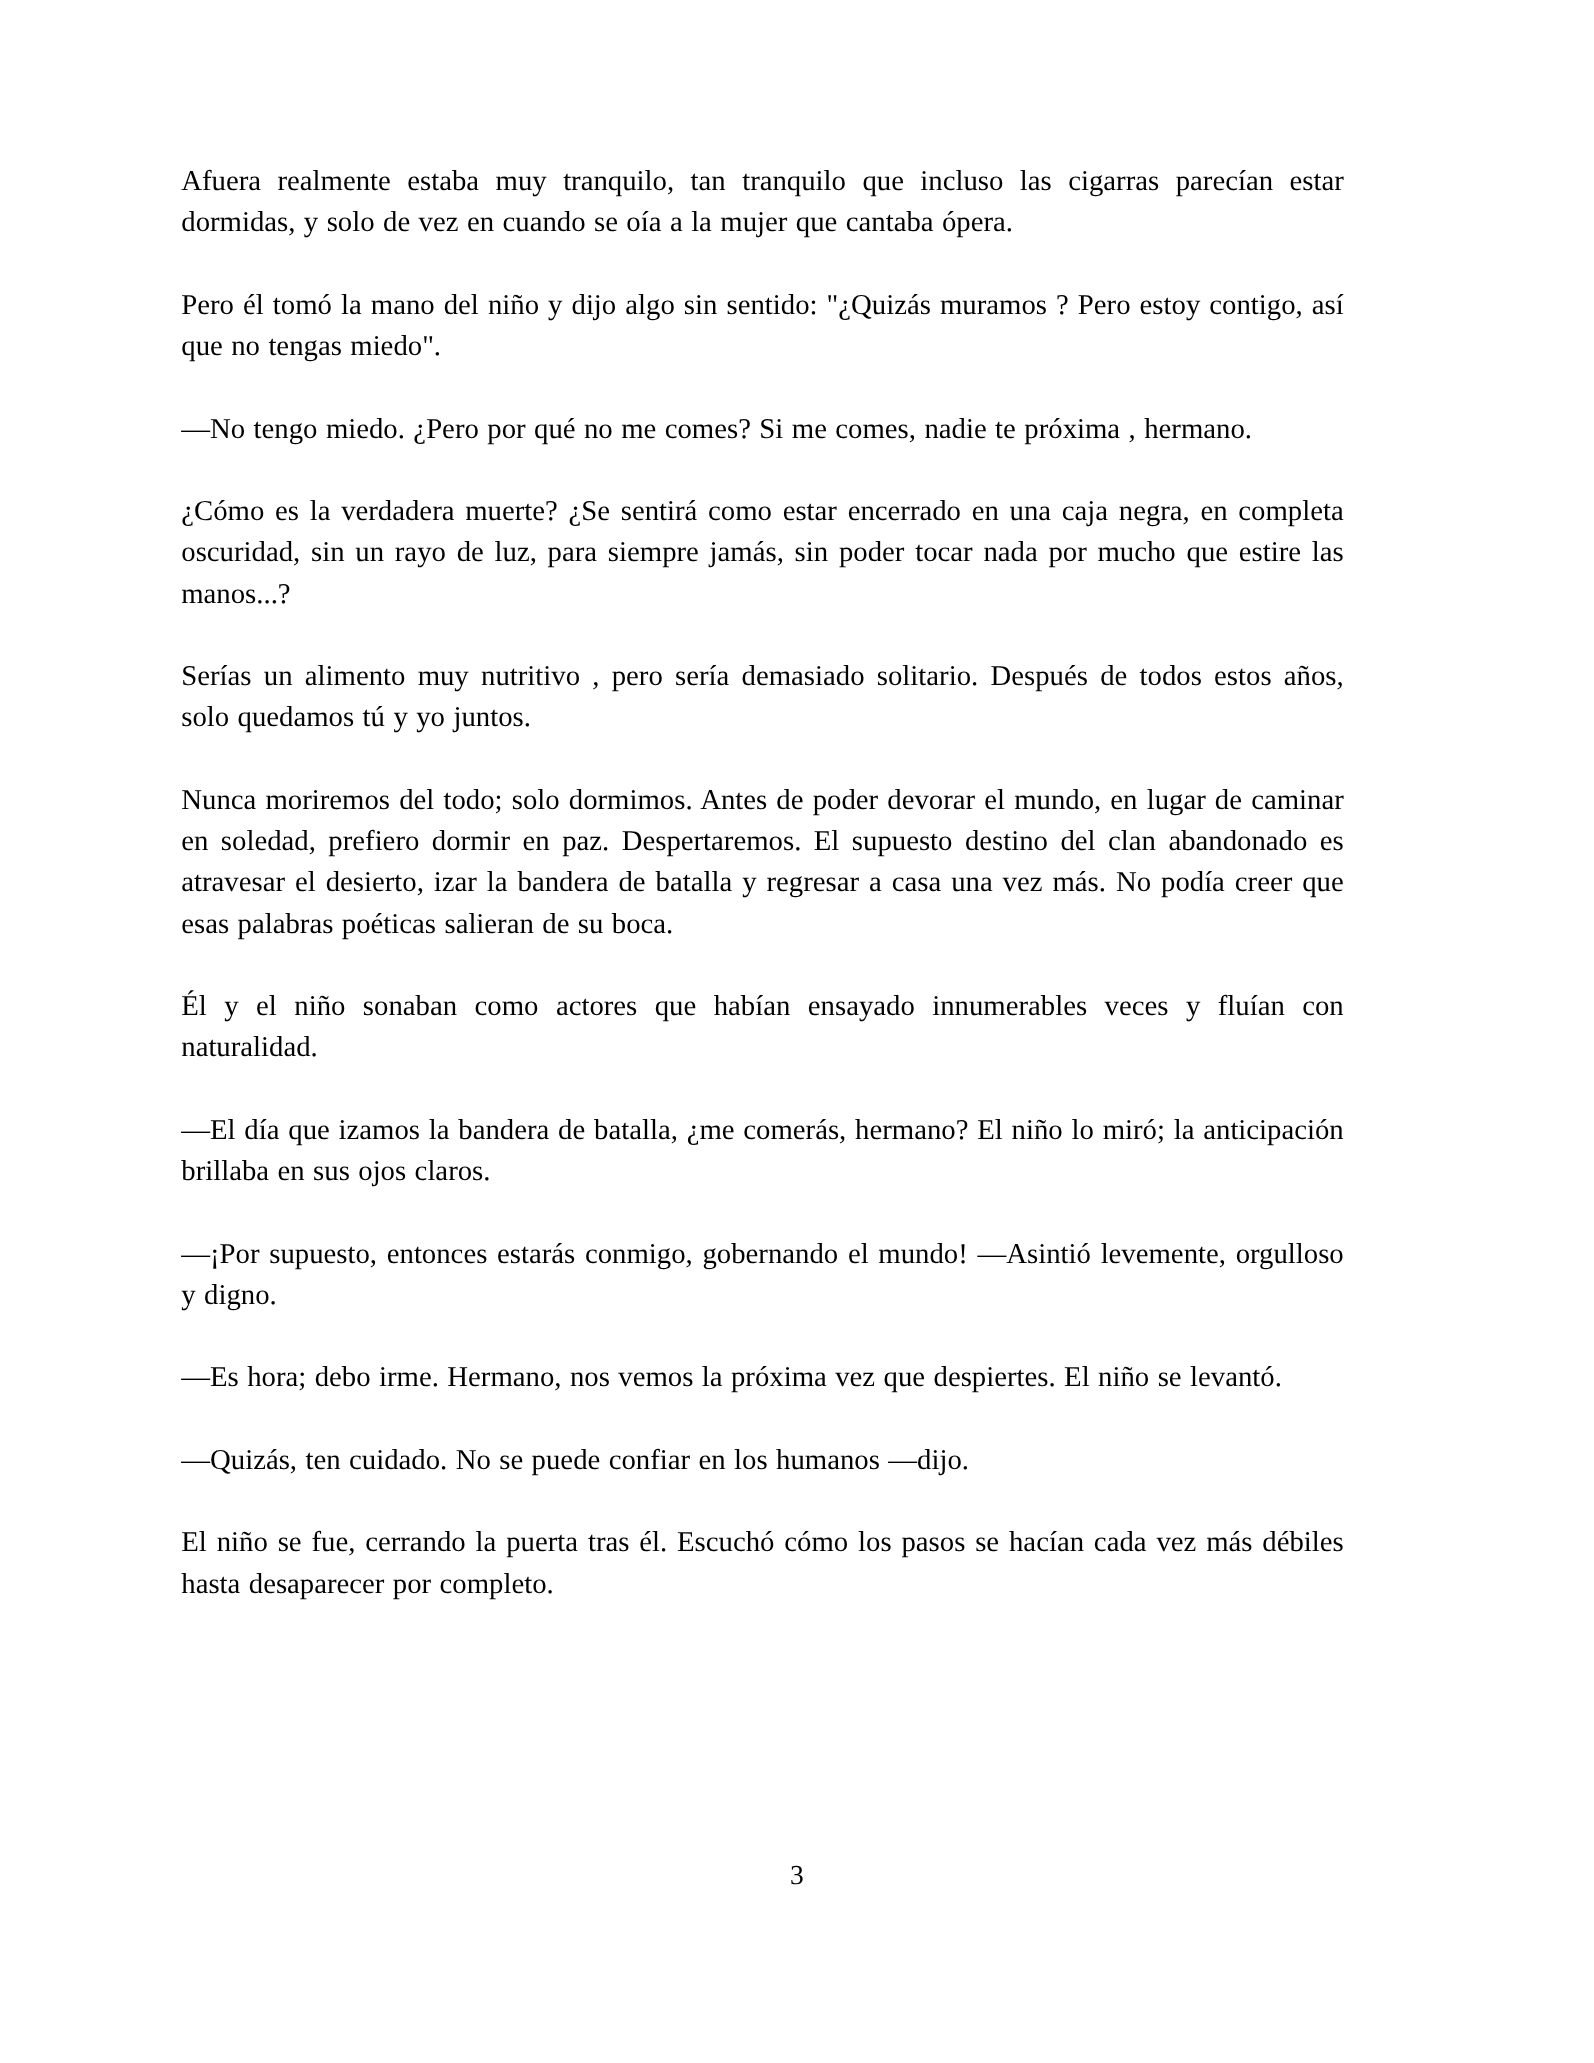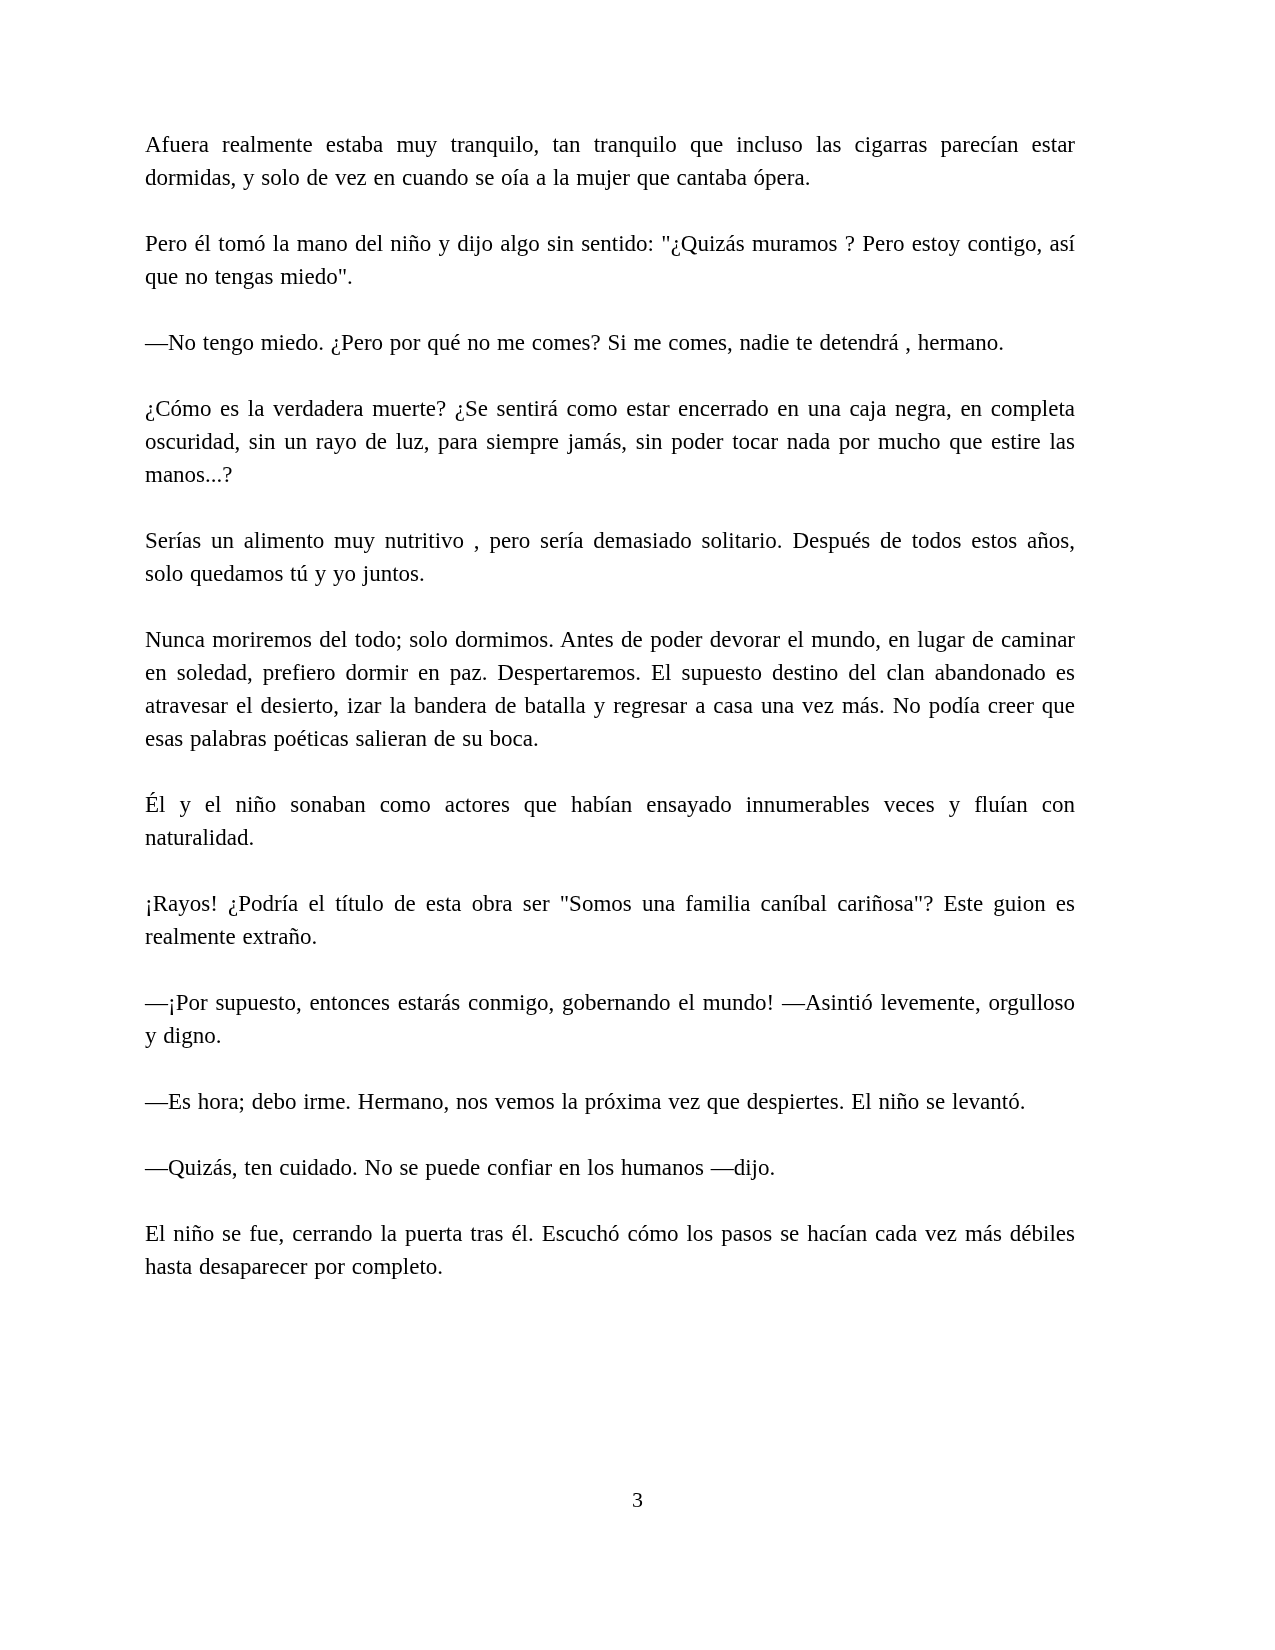--- a/index.html
+++ b/index.html
@@ -39,25 +39,25 @@
     color: #000000;
   }
 </style>
 </head>
 <body>
 
 <div class="page">
   <div class="content">
     <p>Afuera realmente estaba muy tranquilo, tan tranquilo que incluso las cigarras parecían estar dormidas, y solo de vez en cuando se oía a la mujer que cantaba ópera.</p>
     <p>Pero él tomó la mano del niño y dijo algo sin sentido: "¿Quizás muramos ? Pero estoy contigo, así que no tengas miedo".</p>
-    <p>—No tengo miedo. ¿Pero por qué no me comes? Si me comes, nadie te detendrá , hermano.</p>
+    <p>—No tengo miedo. ¿Pero por qué no me comes? Si me comes, nadie te próxima , hermano.</p>
     <p>¿Cómo es la verdadera muerte? ¿Se sentirá como estar encerrado en una caja negra, en completa oscuridad, sin un rayo de luz, para siempre jamás, sin poder tocar nada por mucho que estire las manos...?</p>
     <p>Serías un alimento muy nutritivo , pero sería demasiado solitario. Después de todos estos años, solo quedamos tú y yo juntos.</p>
     <p>Nunca moriremos del todo; solo dormimos. Antes de poder devorar el mundo, en lugar de caminar en soledad, prefiero dormir en paz. Despertaremos. El supuesto destino del clan abandonado es atravesar el desierto, izar la bandera de batalla y regresar a casa una vez más. No podía creer que esas palabras poéticas salieran de su boca.</p>
     <p>Él y el niño sonaban como actores que habían ensayado innumerables veces y fluían con naturalidad.</p>
-    <p>¡Rayos! ¿Podría el título de esta obra ser "Somos una familia caníbal cariñosa"? Este guion es realmente extraño.</p>
+    <p>—El día que izamos la bandera de batalla, ¿me comerás, hermano? El niño lo miró; la anticipación brillaba en sus ojos claros.</p>
     <p>—¡Por supuesto, entonces estarás conmigo, gobernando el mundo! —Asintió levemente, orgulloso y digno.</p>
     <p>—Es hora; debo irme. Hermano, nos vemos la próxima vez que despiertes. El niño se levantó.</p>
     <p>—Quizás, ten cuidado. No se puede confiar en los humanos —dijo.</p>
     <p>El niño se fue, cerrando la puerta tras él. Escuchó cómo los pasos se hacían cada vez más débiles hasta desaparecer por completo.</p>
   </div>
   <div class="page-number">3</div>
 </div>
 
 </body></html>

